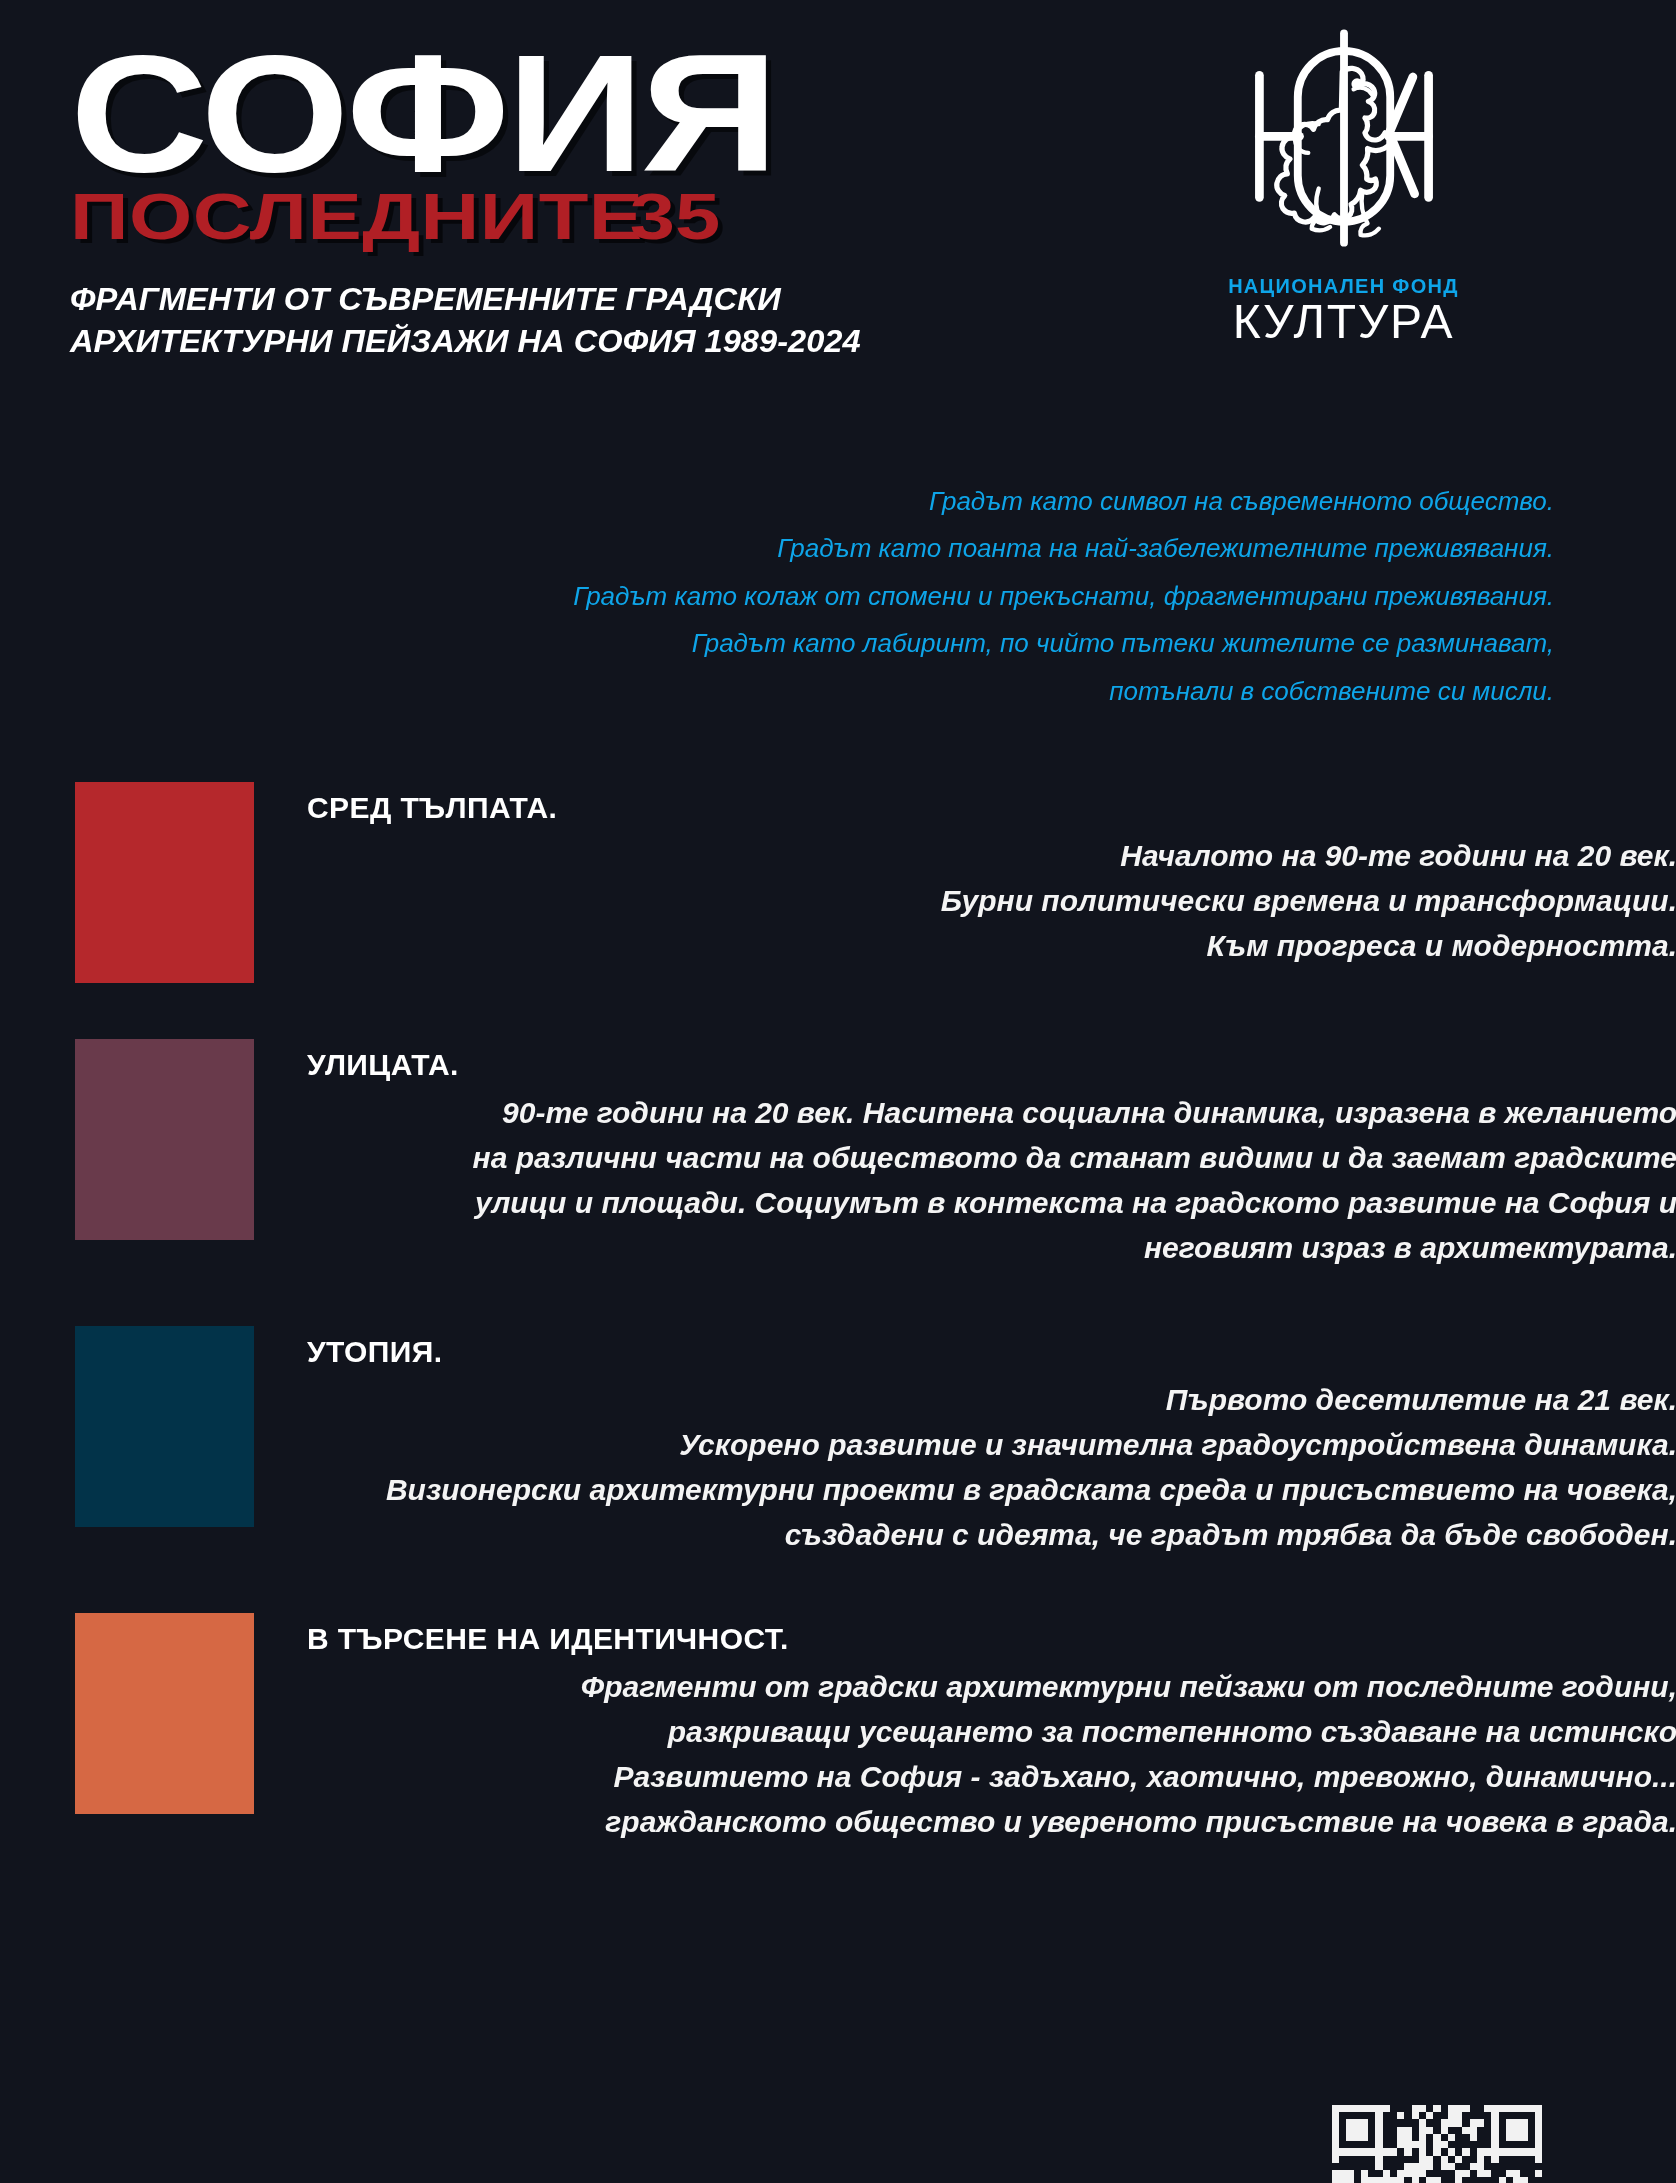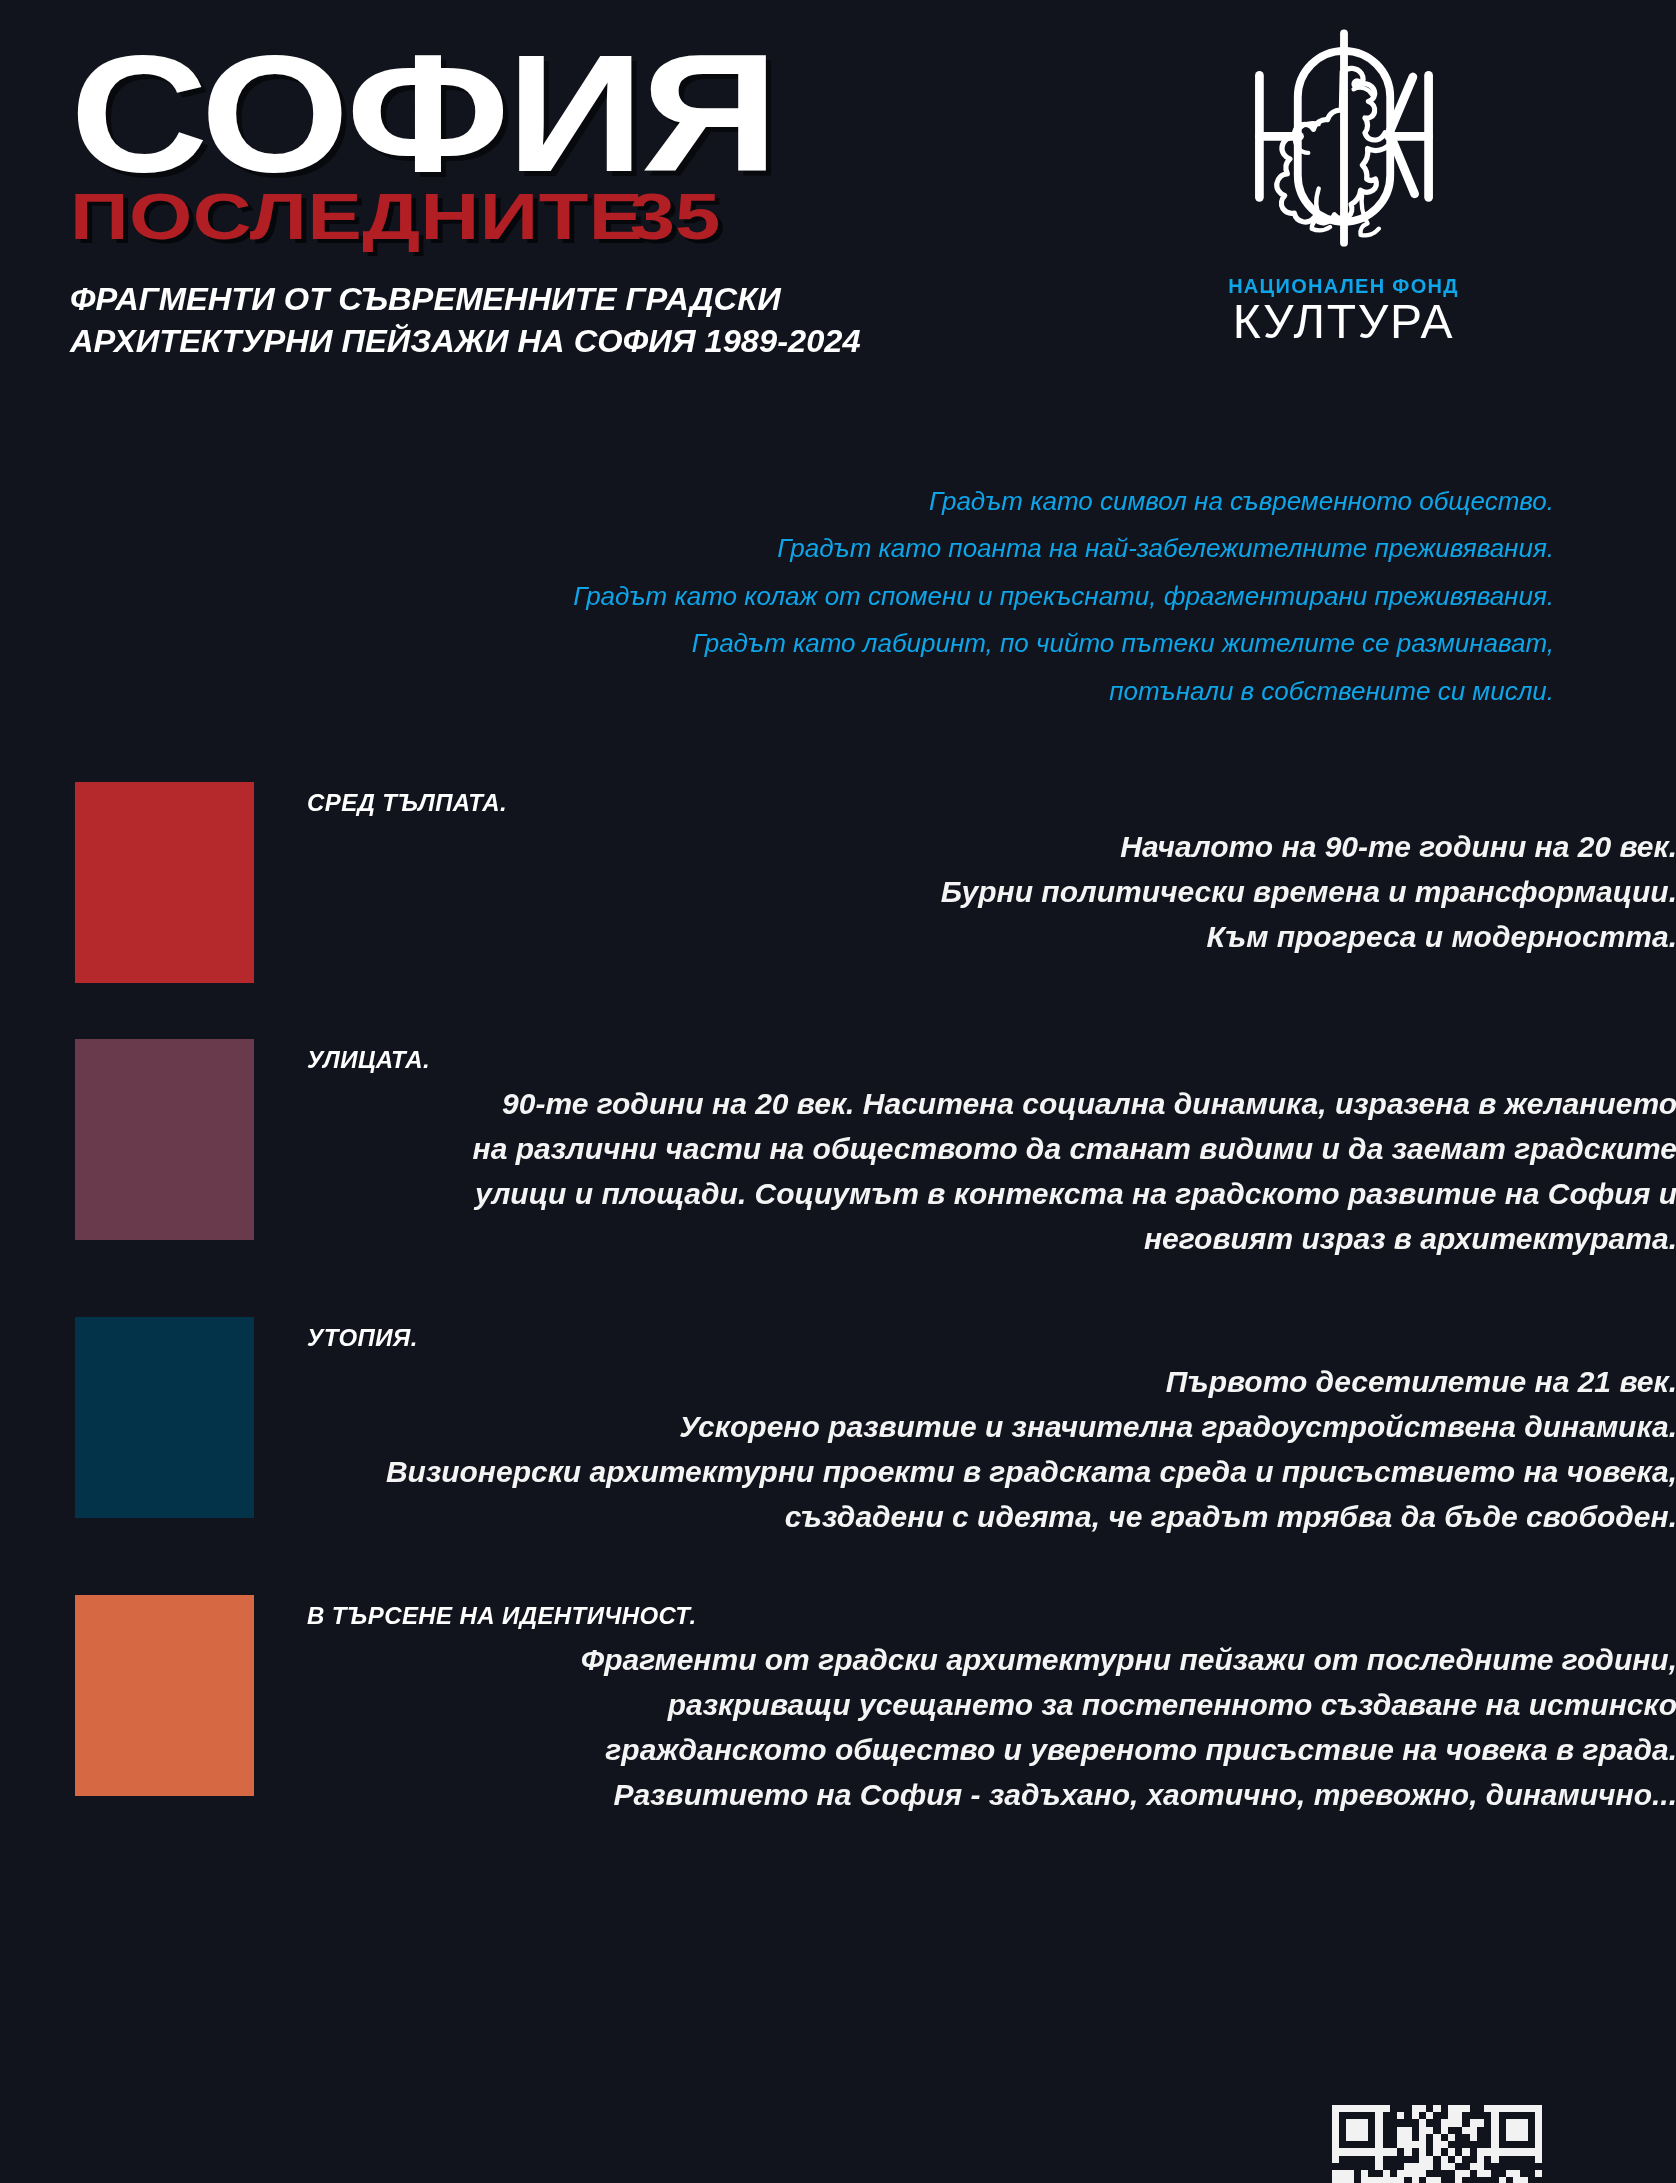--- a/index.html
+++ b/index.html
@@ -148,23 +148,22 @@
     width: 179px;
     height: 201px;
     margin-left: 75px;
   }
   .sec-text {
     flex: 1 1 auto;
     margin-left: 53px;
     padding-top: 2.6px;
   }
   .sec-title {
-    font-style: italic;
     font-weight: 700;
-    font-size: 24px;
+    font-size: 30px;
     line-height: 1.5;
     letter-spacing: 0.4px;
     color: #ffffff;
     margin: 0 0 3.5px 0;
   }
   .sec-line {
     font-style: italic;
     font-weight: 700;
     font-size: 30px;
     line-height: 1.5;
@@ -286,22 +285,22 @@
         <p class="sec-line">създадени с идеята, че градът трябва да бъде свободен.</p>
       </div>
     </div>
 
     <div class="section">
       <div class="swatch" style="background: rgb(214, 104, 68);"></div>
       <div class="sec-text">
         <p class="sec-title">В ТЪРСЕНЕ НА ИДЕНТИЧНОСТ.</p>
         <p class="sec-line">Фрагменти от градски архитектурни пейзажи от последните години,</p>
         <p class="sec-line">разкриващи усещането за постепенното създаване на истинско</p>
+        <p class="sec-line">Развитието на София - задъхано, хаотично, тревожно, динамично...</p>
         <p class="sec-line">гражданското общество и увереното присъствие на човека в града.</p>
-        <p class="sec-line">Развитието на София - задъхано, хаотично, тревожно, динамично...</p>
       </div>
     </div>
   </div>
 
   <div id="qr">
     <svg id="qr-svg" width="210" height="210" viewBox="0 0 29 29" shape-rendering="crispEdges">
         <rect x="0" y="0" width="1" height="1" fill="#f2f2f2"></rect>
         <rect x="1" y="0" width="1" height="1" fill="#f2f2f2"></rect>
         <rect x="2" y="0" width="1" height="1" fill="#f2f2f2"></rect>
         <rect x="3" y="0" width="1" height="1" fill="#f2f2f2"></rect>

